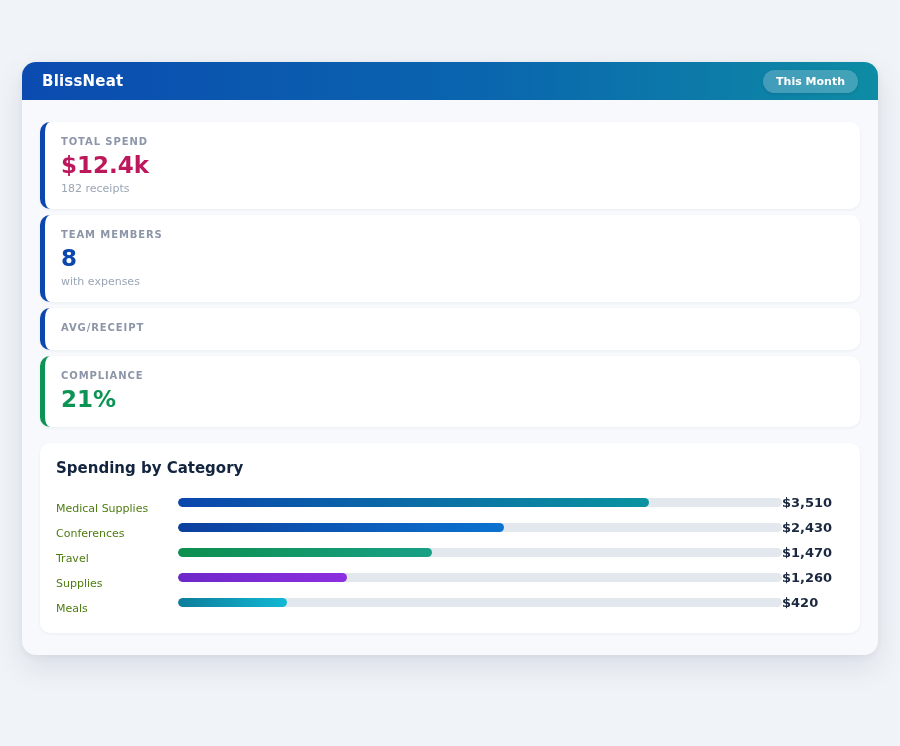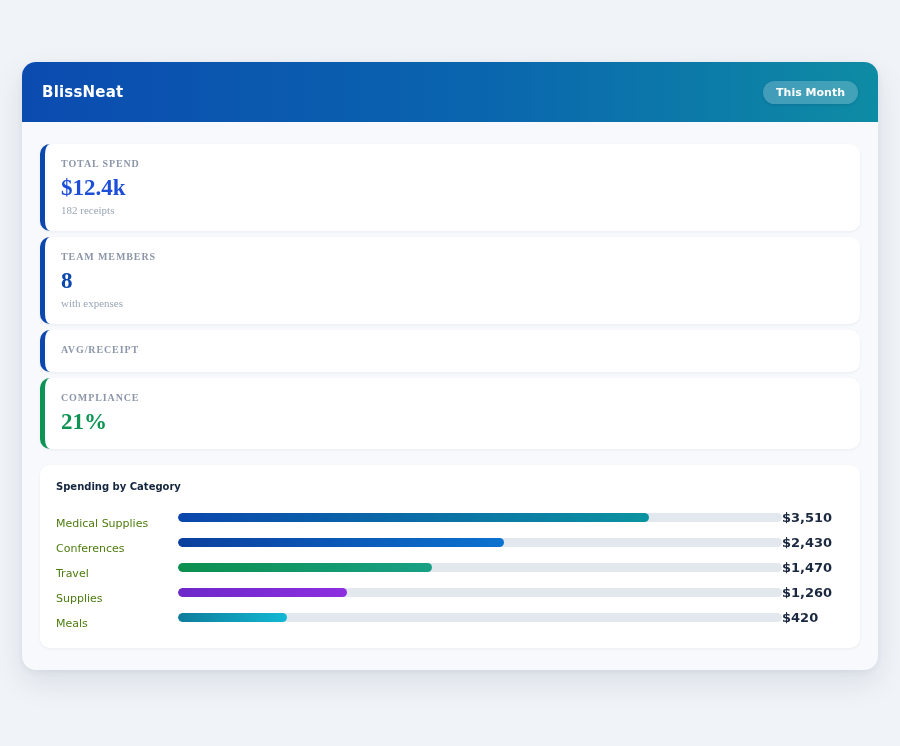--- a/index.html
+++ b/index.html
@@ -10,21 +10,21 @@
   }
   .app-card {
     position: absolute;
     left: 22px; top: 62px;
     width: 856px;
     border-radius: 14px;
     background: #f7f9fc;
     box-shadow: 0 12px 30px rgba(30,50,90,0.10), 0 2px 6px rgba(30,50,90,0.06);
   }
   .header {
-    height: 60px;
+    height: 38px;
     border-radius: 14px 14px 0 0;
     background: linear-gradient(90deg, #0b4bb0 0%, #0a66ae 55%, #0e8ca4 100%);
     display: flex;
     align-items: center;
     justify-content: space-between;
     padding: 0 20px;
   }
   .app-title {
     color: #ffffff;
     font-size: 15px;
@@ -44,21 +44,20 @@
     box-shadow: 0 1px 3px rgba(0,30,60,0.15);
   }
   .content { padding: 22px 18px 22px; }
   .stat-card {
     background: #ffffff;
     border-radius: 10px;
     border-left: 5px solid transparent;
     padding: 13px 16px;
     margin-bottom: 6px;
     box-shadow: 0 1px 3px rgba(20,40,80,0.06);
-    font-family: Liberation Serif, serif;
   }
   .stat-label {
     font-size: 10px;
     font-weight: bold;
     color: #8c96a8;
     letter-spacing: 0.9px;
     text-transform: uppercase;
     line-height: 13px;
     margin-bottom: 3px;
   }
@@ -74,21 +73,21 @@
     margin-top: 1px;
   }
   .chart-card {
     background: #ffffff;
     border-radius: 10px;
     margin-top: 16px;
     padding: 16px 16px 18px;
     box-shadow: 0 1px 3px rgba(20,40,80,0.06);
   }
   .chart-title {
-    font-size: 10px;
+    font-size: 15px;
     font-weight: bold;
     color: #13253e;
     margin-bottom: 13px;
   }
   .chart-row {
     display: grid;
     grid-template-columns: 122px 1fr 62px;
     align-items: center;
     height: 25px;
   }
@@ -113,21 +112,21 @@
 
   <div class="header">
     <div class="app-title">BlissNeat</div>
     <button class="badge">This Month</button>
   </div>
 
   <div class="content">
 
     <div class="stat-card" style="border-left-color:#0b47ad">
       <div class="stat-label">TOTAL SPEND</div>
-      <div class="stat-value" style="color:#1d4ed8">$12.4k</div>
+      <div class="stat-value" style="color:#be185d">$12.4k</div>
       <div class="stat-sub">182 receipts</div>
     </div>
 
     <div class="stat-card" style="border-left-color:#0b47ad">
       <div class="stat-label">TEAM MEMBERS</div>
       <div class="stat-value" style="color:#0b47ad">8</div>
       <div class="stat-sub">with expenses</div>
     </div>
 
     <div class="stat-card" style="border-left-color:#0b47ad">

